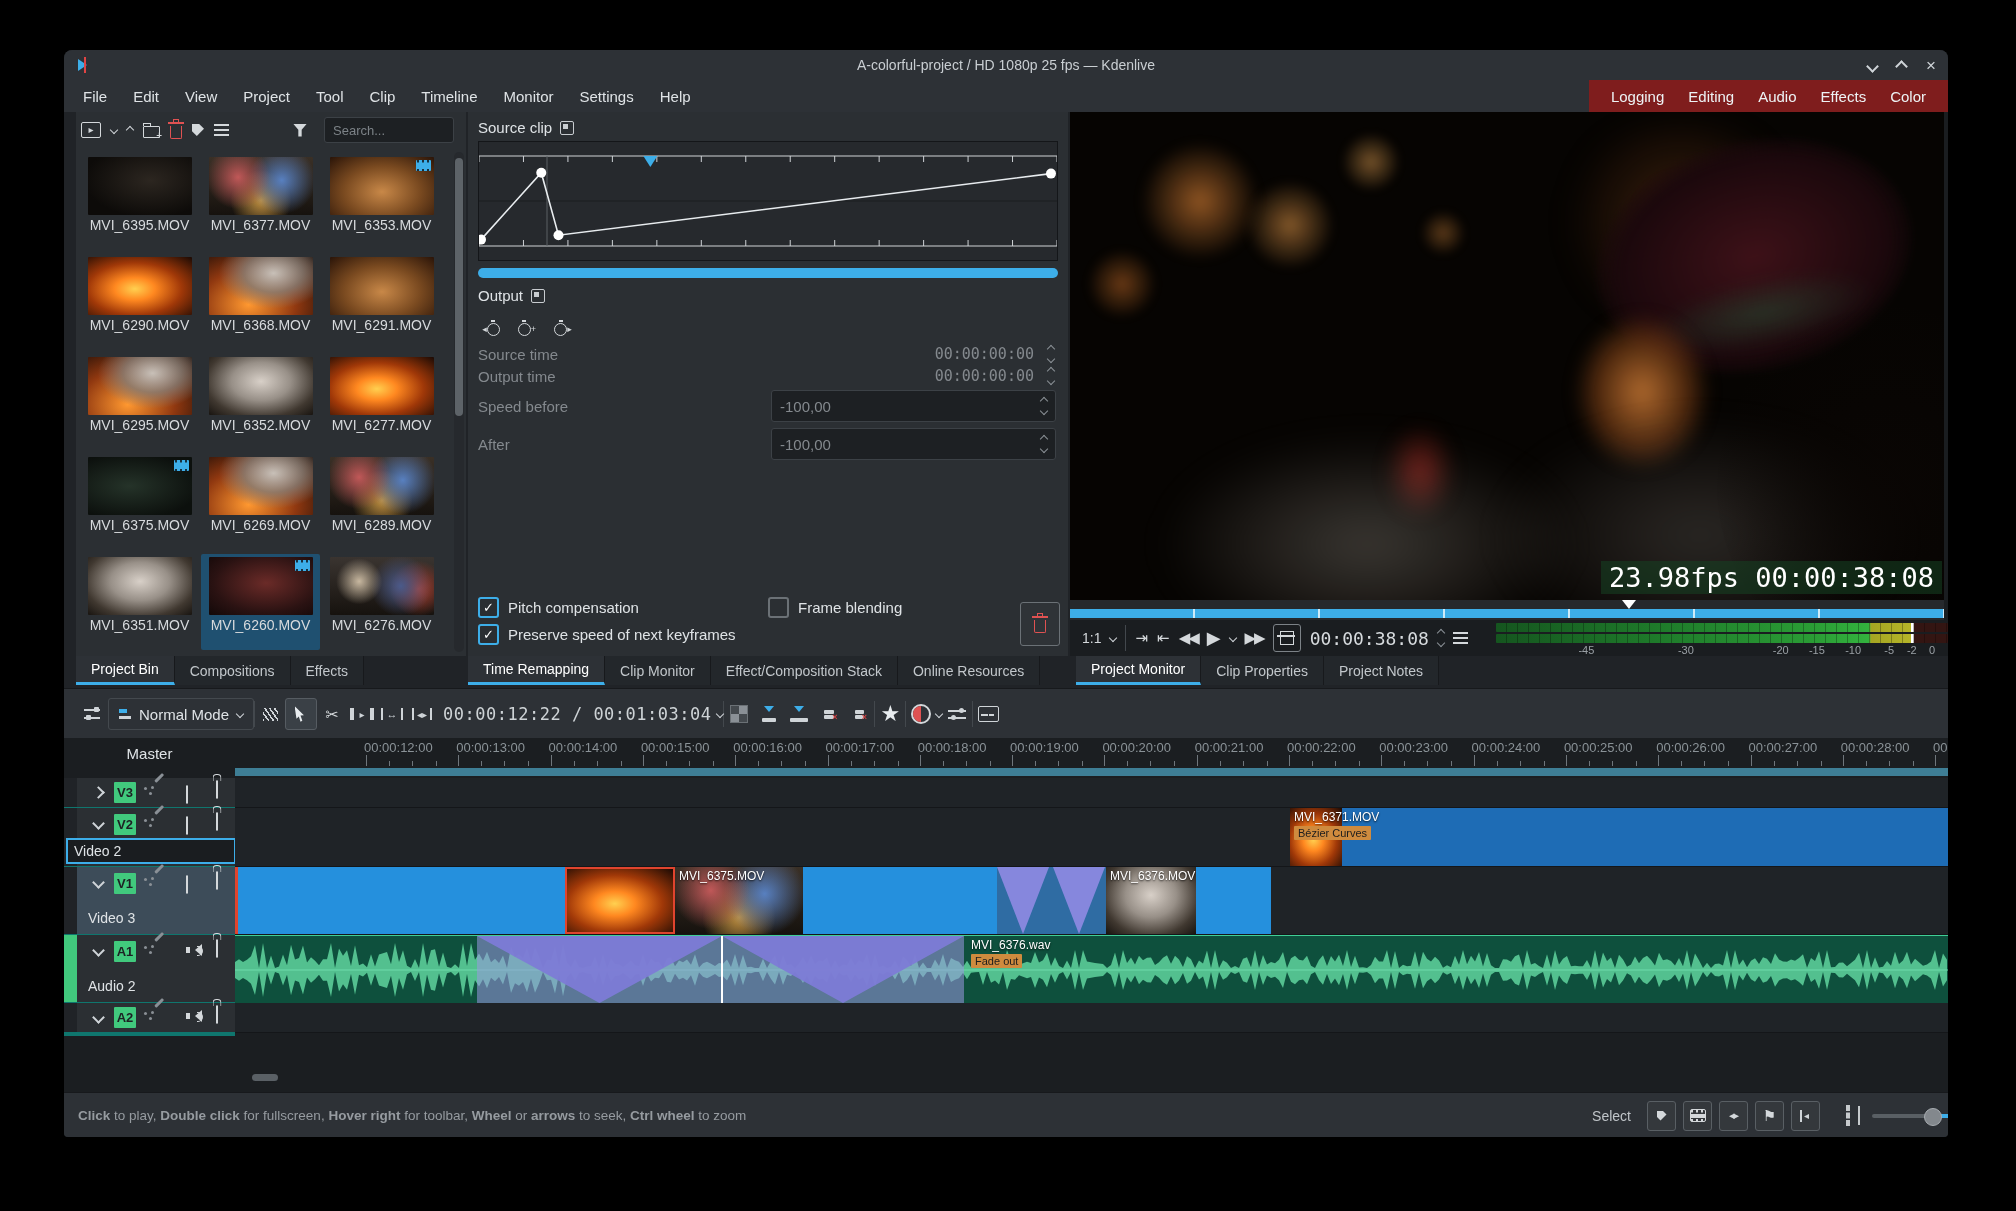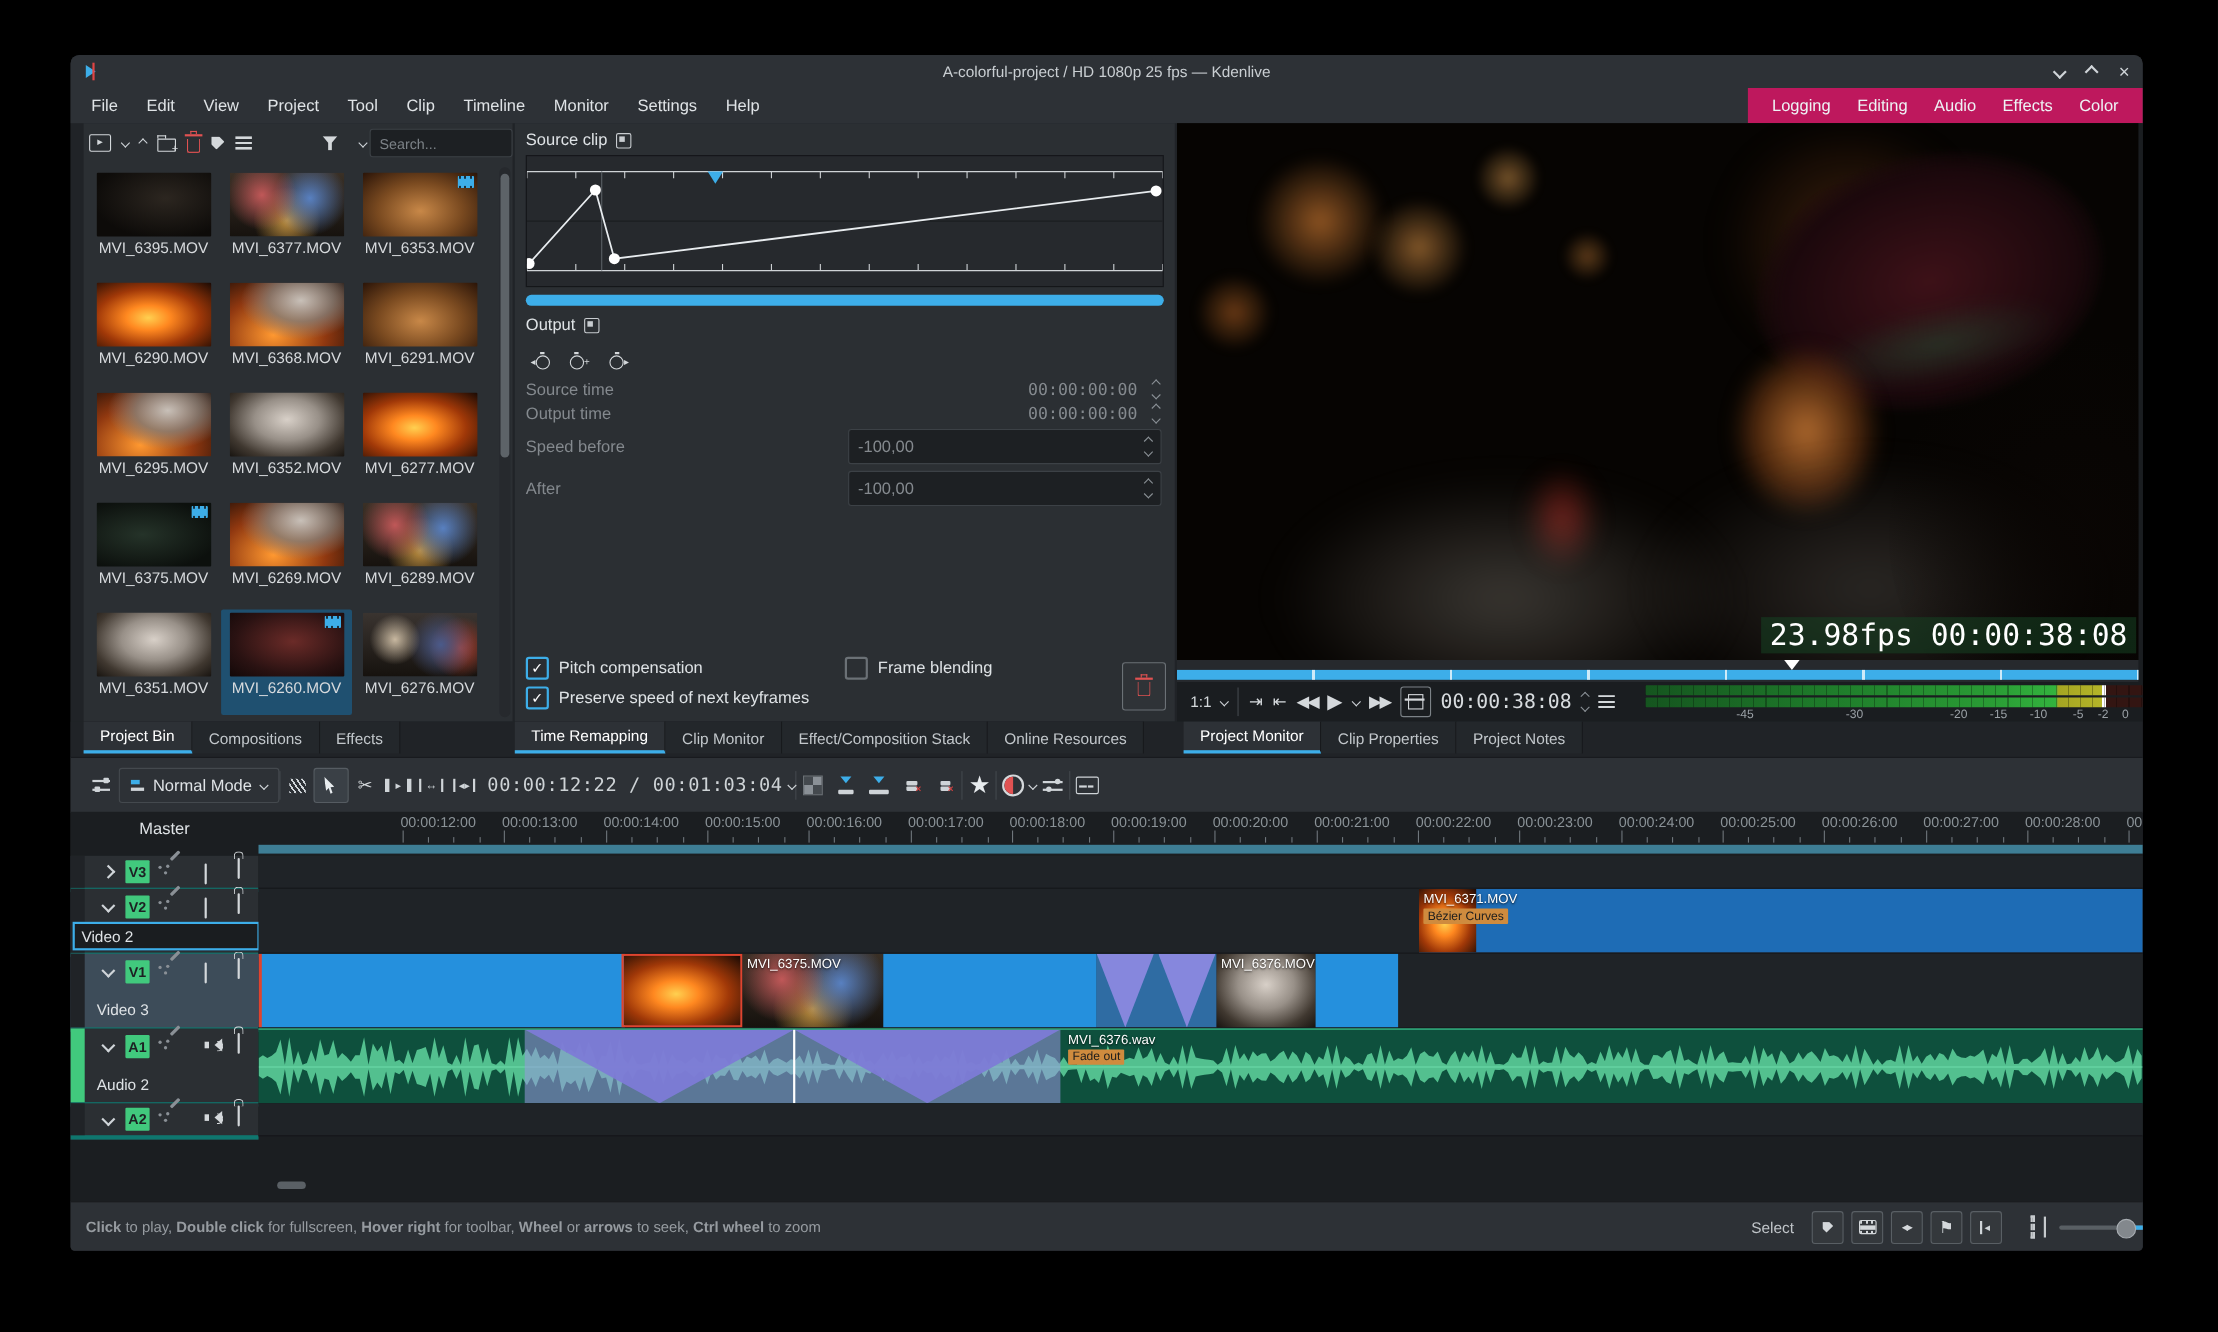--- a/index.html
+++ b/index.html
@@ -17,31 +17,31 @@
   .winbtns{position:absolute;right:12px;top:0;height:30px;display:flex;align-items:center;gap:20px;}
   .chev{display:inline-block;width:7px;height:7px;border-right:2px solid #cfd4d8;border-bottom:2px solid #cfd4d8;transform:rotate(45deg);}
   .chev.up{transform:rotate(-135deg);} .chev.right{transform:rotate(-45deg);}
   .chev.sm{width:5px;height:5px;border-width:1.5px;}
   .chev.dim{border-color:#8a9096;}
   .xbtn{color:#cfd4d8;font-size:17px;line-height:1;}
   
   #menubar{position:absolute;left:0;top:30px;width:100%;height:32px;background:#2d3136;display:flex;align-items:center;padding-left:6px;}
   .menu-item{padding:0 13px;color:#dfe3e6;}
   
-  #workspaces{position:absolute;right:0;top:30px;height:32px;background:#be185d;display:flex;align-items:center;padding:0 10px;}
+  #workspaces{position:absolute;right:0;top:30px;height:32px;background:#7f1d1d;display:flex;align-items:center;padding:0 10px;}
   .ws-item{padding:0 12px;color:#eef3f5;}
   
   .panel{position:absolute;top:62px;height:544px;background:#2b2f33;}
   #bin{left:12px;width:390px;}
   #remap{left:404px;width:600px;}
   #monitor{left:1006px;width:874px;background:#1a1d20;padding-left:23px;}
   
   #bin-toolbar{position:absolute;left:0;top:0;width:100%;height:36px;display:flex;align-items:center;}
   .tbtn{height:26px;display:flex;align-items:center;justify-content:center;padding:0 5px;}
-  #bin-search{position:absolute;right:0;top:5px;width:112px;height:24px;background:#1d2023;border:1px solid #3c4146;
+  #bin-search{position:absolute;right:12px;top:5px;width:112px;height:24px;background:#1d2023;border:1px solid #3c4146;
     border-radius:3px;color:#dfe3e6;padding:0 8px;font-size:13px;}
   #bin-search::placeholder{color:#7c8287;}
   .ifolder{width:15px;height:10px;border:1.5px solid #d4d8db;border-radius:1px;position:relative;margin-top:4px;}
   .ifolder::before{content:"";position:absolute;top:-4px;left:-1px;width:6px;height:2px;border:1.5px solid #d4d8db;border-bottom:none;}
   .ifolder::after{content:"+";position:absolute;right:-3px;bottom:-4px;font-size:10px;color:#d4d8db;}
   .itrash{position:relative;width:10px;height:12px;border:1.5px solid currentColor;border-top:none;border-radius:0 0 2px 2px;margin-top:5px;}
   .itrash::before{content:"";position:absolute;top:-4px;left:-3.5px;width:16px;height:1.5px;background:currentColor;}
   .itrash::after{content:"";position:absolute;top:-7px;left:2px;width:4px;height:2px;border:1.5px solid currentColor;border-bottom:none;}
   .itag{width:12px;height:12px;background:#d4d8db;clip-path:polygon(0 0,60% 0,100% 40%,40% 100%,0 60%);}
   .iburger{width:15px;height:12px;background:repeating-linear-gradient(#d4d8db 0 2px,transparent 2px 5px);}

